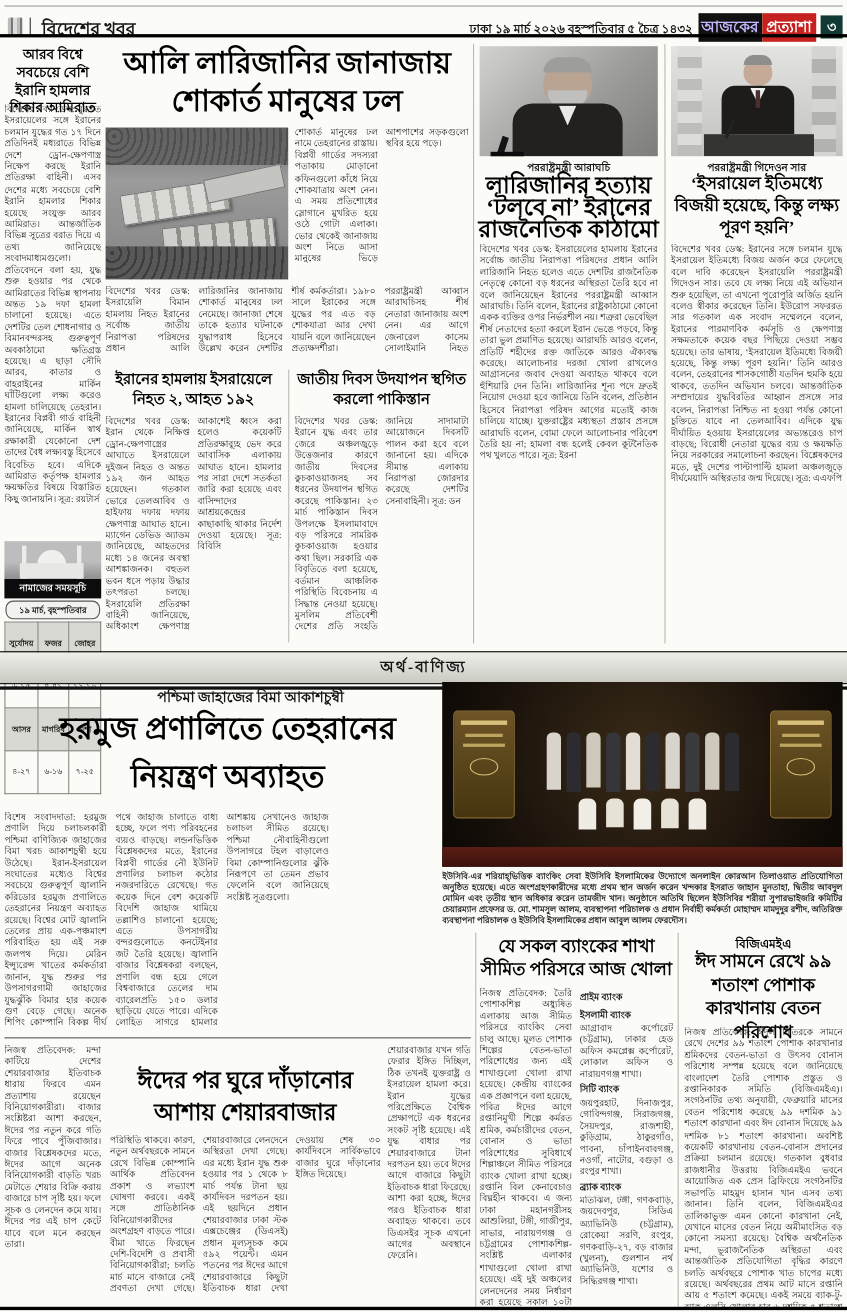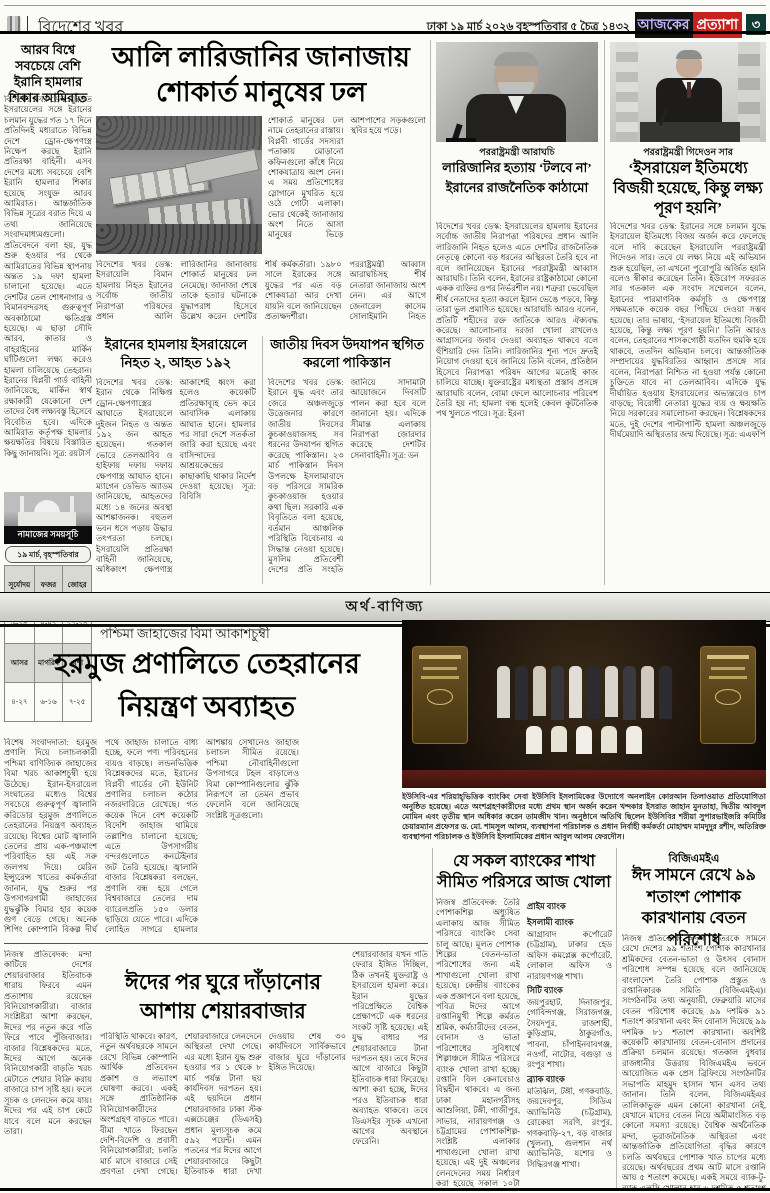--- a/index.html
+++ b/index.html
@@ -13,21 +13,21 @@
   .cols4{column-count:4;column-gap:8px;column-fill:auto;}
   .hl{font-weight:bold;color:#000;text-align:center;}
   .vrule{width:1px;background:#b9b9b2;}
   .hrule{height:1px;background:#555;}
   
   #topline{left:4px;top:5px;width:762px;height:1px;background:#999;}
   #hdr{left:0;top:7px;width:770px;height:23px;}
   #marker{left:7px;top:9px;width:14px;height:17px;background:
      repeating-linear-gradient(90deg,#bbb 0 3px,#777 3px 5px,#ddd 5px 8px);border-radius:2px;}
   #hdr-bar{left:27px;top:9px;width:1px;height:17px;background:#333;}
-  #sec-label{left:38px;top:7px;font-size:16px;font-weight:normal;}
+  #sec-label{left:38px;top:7px;font-size:16px;font-weight:bold;}
   #dateline{right:140px;top:11px;font-size:11px;font-weight:bold;position:absolute;}
   #hdr-sep{right:132px;top:8px;width:1px;height:19px;background:#444;position:absolute;}
   #brand{right:28px;top:8px;position:absolute;height:19px;display:flex;align-items:center;}
   #brand-black{font-size:14px;font-weight:bold;background:#111;color:#c4b5fd;padding:1px 3px;}
   #brand-red{font-size:14px;font-weight:bold;background:#c6211e;color:#fff;padding:1px 4px;}
   #pageno{right:4px;top:7px;width:20px;height:21px;background:#123a35;color:#fff;text-align:center;
           line-height:21px;font-size:13px;font-weight:bold;position:absolute;}
   #hdr-rule{left:0;top:31px;width:770px;height:3px;background:#000;}
   
   .ph{background:#a8a8a8;overflow:hidden;}
@@ -43,21 +43,21 @@
   #prayer table{width:100%;border-collapse:collapse;}
   #prayer td{border:1px solid #8a8a84;font-size:7.2px;text-align:center;padding:13px 0;}
   #prayer tr.lab td{background:#d9d9d3;font-weight:bold;}
   
   #divider{left:0;top:592px;width:770px;}
   #divider .bar{border-top:1.5px solid #000;border-bottom:1.5px solid #000;background:linear-gradient(#efefea,#c9c9c2);
      text-align:center;font-size:14px;font-weight:bold;letter-spacing:2px;padding:2px 12px;}
   #divider .thick{height:3px;background:#111;margin-top:2px;}
   #botrule{left:0;top:1188px;width:770px;height:3px;background:#000;}
   .caption{font-weight:bold;text-align:center;}
-  .kicker{font-weight:normal;}
+  .kicker{font-weight:bold;margin-left:43px;}
   .bank-name{font-weight:bold;font-size:8.4px;margin-top:2px;}
   .fig{position:absolute;}
 </style>
 </head>
 <body>
 
 <div id="page">
 
   <div class="abs" id="topline"></div>
   <div class="abs" id="hdr">
@@ -147,21 +147,21 @@
        background:linear-gradient(135deg,#d2d2d0,#9a9a98 60%,#7d7d7b);">
     <div style="position:absolute;left:58px;top:14px;width:44px;height:40px;border-radius:48% 48% 42% 42%;background:#b9a492;"></div>
     <div style="position:absolute;left:58px;top:10px;width:44px;height:14px;border-radius:20px 20px 0 0;background:#9d9d9b;"></div>
     <div style="position:absolute;left:62px;top:40px;width:36px;height:16px;border-radius:0 0 14px 14px;background:#bfbfbd;"></div>
     <div style="position:absolute;left:30px;top:52px;width:100px;height:48px;border-radius:18px 18px 0 0;background:#23211f;"></div>
     <div style="position:absolute;left:72px;top:54px;width:16px;height:18px;background:#e9e9e7;clip-path:polygon(0 0,100% 0,50% 100%);"></div>
     <div style="position:absolute;left:18px;top:82px;width:6px;height:18px;background:#141414;transform:rotate(18deg);"></div>
     <div style="position:absolute;left:10px;top:96px;width:30px;height:6px;background:#0c0c0c;"></div>
   </div>
   <div class="abs caption" style="left:436px;top:145px;width:162px;font-size:9.5px;">পররাষ্ট্রমন্ত্রী আরাঘচি</div>
-  <div class="abs hl" style="left:434px;top:158px;width:166px;font-size:13px;line-height:20px;">লারিজানির হত্যায় ‘টলবে না’ ইরানের রাজনৈতিক কাঠামো</div>
+  <div class="abs hl" style="left:434px;top:158px;width:166px;font-size:21px;line-height:20px;">লারিজানির হত্যায় ‘টলবে না’ ইরানের রাজনৈতিক কাঠামো</div>
   <div class="abs jt body-txt" style="left:436px;top:222px;width:162px;height:362px;">বিদেশের খবর ডেস্ক: ইসরায়েলের হামলায় ইরানের সর্বোচ্চ জাতীয় নিরাপত্তা পরিষদের প্রধান আলি লারিজানি নিহত হলেও এতে দেশটির রাজনৈতিক নেতৃত্বে কোনো বড় ধরনের অস্থিরতা তৈরি হবে না বলে জানিয়েছেন ইরানের পররাষ্ট্রমন্ত্রী আব্বাস আরাঘচি। তিনি বলেন, ইরানের রাষ্ট্রকাঠামো কোনো একক ব্যক্তির ওপর নির্ভরশীল নয়। শত্রুরা ভেবেছিল শীর্ষ নেতাদের হত্যা করলে ইরান ভেঙে পড়বে, কিন্তু তারা ভুল প্রমাণিত হয়েছে। আরাঘচি আরও বলেন, প্রতিটি শহীদের রক্ত জাতিকে আরও ঐক্যবদ্ধ করেছে। আলোচনার দরজা খোলা রাখলেও আগ্রাসনের জবাব দেওয়া অব্যাহত থাকবে বলে হুঁশিয়ারি দেন তিনি। লারিজানির শূন্য পদে দ্রুতই নিয়োগ দেওয়া হবে জানিয়ে তিনি বলেন, প্রতিষ্ঠান হিসেবে নিরাপত্তা পরিষদ আগের মতোই কাজ চালিয়ে যাচ্ছে। যুক্তরাষ্ট্রের মধ্যস্থতা প্রস্তাব প্রসঙ্গে আরাঘচি বলেন, বোমা ফেলে আলোচনার পরিবেশ তৈরি হয় না; হামলা বন্ধ হলেই কেবল কূটনৈতিক পথ খুলতে পারে। সূত্র: ইরনা</div>
 
   <div class="abs vrule" style="left:604px;top:40px;height:545px;"></div>
 
   <div class="abs ph fig" style="left:610px;top:42px;width:156px;height:100px;
        background:linear-gradient(#e3e3e1,#c2c2c0);">
     <div style="position:absolute;left:6px;top:0;width:22px;height:100px;background:repeating-linear-gradient(#dcdcda 0 10px,#bdbdbb 10px 20px);"></div>
     <div style="position:absolute;left:128px;top:0;width:22px;height:100px;background:repeating-linear-gradient(#d4d4d2 0 12px,#b2b2b0 12px 24px);"></div>
     <div style="position:absolute;left:66px;top:12px;width:26px;height:24px;border-radius:46%;background:#c5ab97;"></div>
     <div style="position:absolute;left:66px;top:8px;width:26px;height:9px;border-radius:10px 10px 0 0;background:#8e8e8c;"></div>

